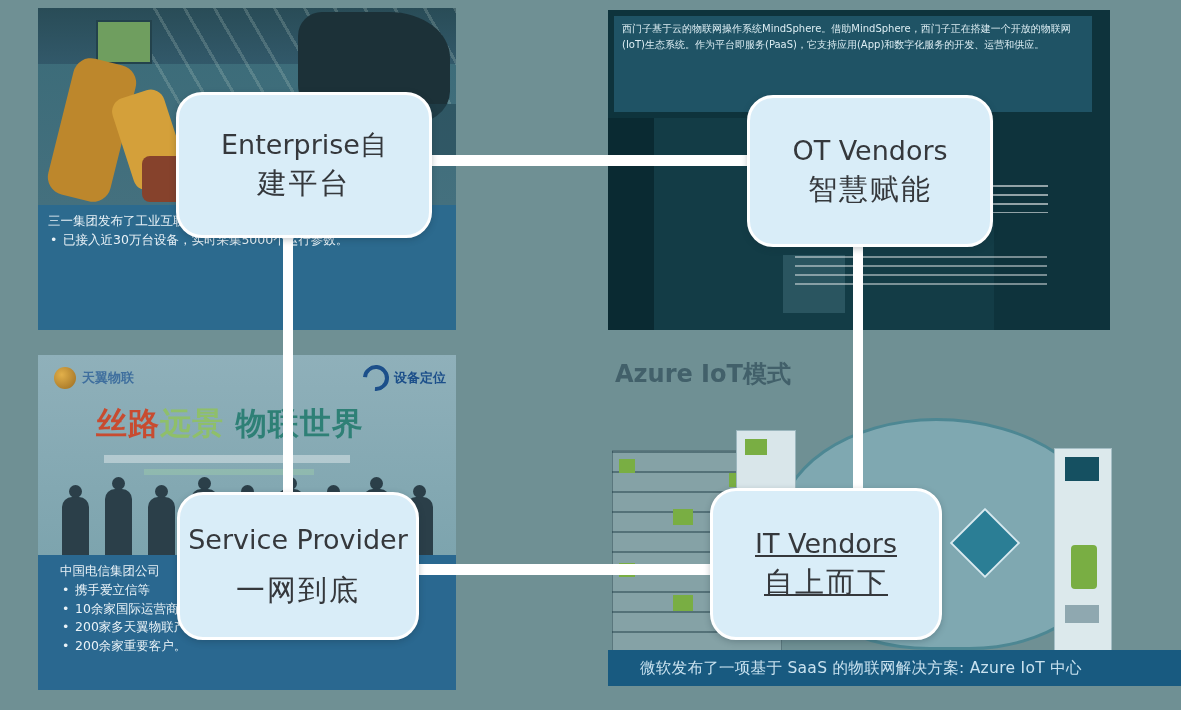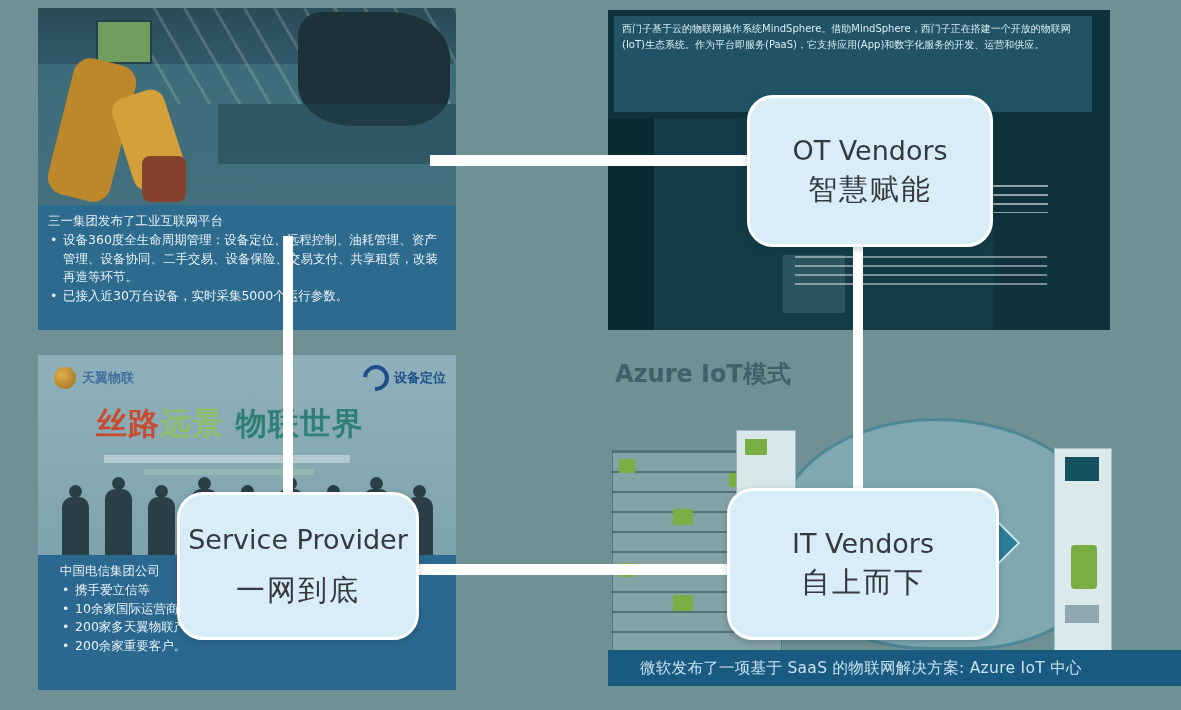--- a/index.html
+++ b/index.html
@@ -80,42 +80,41 @@
   .node{
     z-index:10;background:#d9edf8;border:3px solid #ffffff;border-radius:26px;
     display:flex;flex-direction:column;align-items:center;justify-content:center;
     color:#35383c;font-size:27px;line-height:1.35;box-sizing:border-box;
     box-shadow:0 2px 6px rgba(20,40,50,.25);white-space:nowrap;
   }
   .node .cjk{font-size:29px;letter-spacing:2px;}
   .node-enterprise{left:176px;top:92px;width:256px;height:146px;}
   .node-ot{left:747px;top:95px;width:246px;height:152px;}
   .node-sp{left:177px;top:492px;width:242px;height:148px;gap:12px;}
-  .node-it{left:727px;top:488px;width:272px;height:152px;}
+  .node-it{left:710px;top:488px;width:232px;height:152px;text-decoration:underline;}
 </style>
 </head>
 <body>
 
 <div id="stage">
 
   <div class="abs photo-tl">
     <div class="abs tl-photo">
       <div class="abs mach"></div>
       <div class="abs truss"></div>
       <div class="abs screen"></div>
       <div class="abs tires"></div>
       <div class="abs mach2"></div>
       <div class="abs robot-a"></div>
       <div class="abs robot-b"></div>
       <div class="abs robot-c"></div>
     </div>
     <div class="abs tl-text">
       <div class="panel-text">
         <div>三一集团发布了工业互联网平台</div>
-        <div class="li">设备360度全生命周期管理：设备定位、远程控制、油耗管理、资产管理、设备协同、二手交易、设备保险、交易支付、共享租赁，改装再造等环节。</div>
         <div class="li">已接入近30万台设备，实时采集5000个运行参数。</div>
       </div>
     </div>
   </div>
 
   <div class="abs shot-tr">
     <div class="abs tr-textpanel">
       <div class="panel-text">西门子基于云的物联网操作系统MindSphere。借助MindSphere，西门子正在搭建一个开放的物联网(IoT)生态系统。作为平台即服务(PaaS)，它支持应用(App)和数字化服务的开发、运营和供应。</div>
     </div>
     <div class="abs tr-leftcol"></div>
@@ -188,20 +187,24 @@
 
   <div class="abs footer-band">
     <div class="txt">微软发布了一项基于 SaaS 的物联网解决方案: Azure IoT 中心</div>
   </div>
 
   <div class="abs line line-h1"></div>
   <div class="abs line line-v1"></div>
   <div class="abs line line-v2"></div>
   <div class="abs line line-h2"></div>
 
+  <div class="abs node node-enterprise">
+    <div>Enterprise自</div>
+    <div class="cjk">建平台</div>
+  </div>
   <div class="abs node node-ot">
     <div>OT Vendors</div>
     <div class="cjk">智慧赋能</div>
   </div>
   <div class="abs node node-sp">
     <div>Service Provider</div>
     <div class="cjk">一网到底</div>
   </div>
   <div class="abs node node-it">
     <div>IT Vendors</div>

